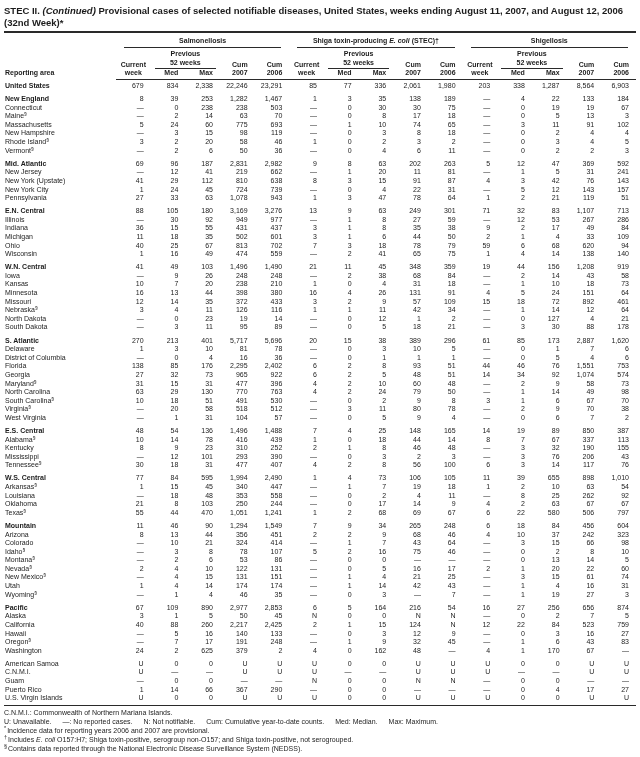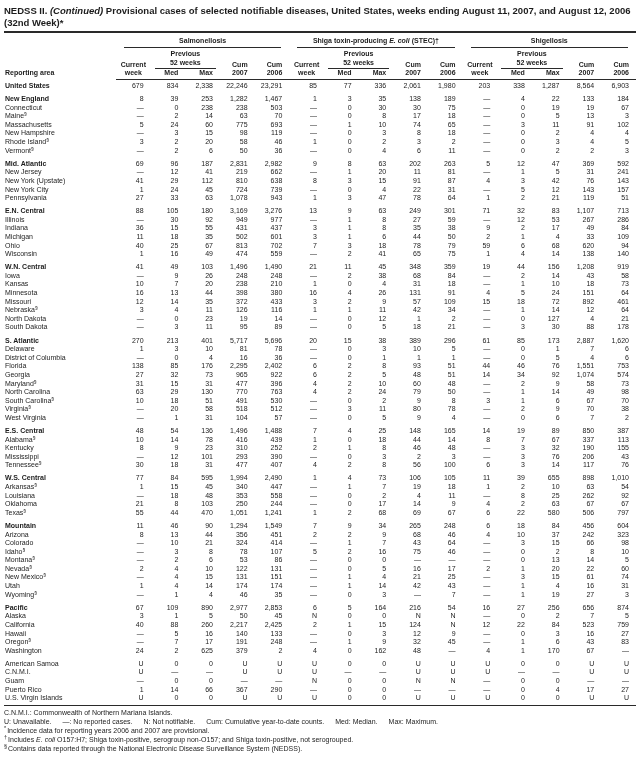--- a/index.html
+++ b/index.html
@@ -30,21 +30,21 @@
   .footnotes{border-top:1.5px solid #2a2a2a;margin-top:2px;padding-top:2.5px;font-size:7px;line-height:9px;}
   .legend-item{margin-right:11px;}
   .fnote{display:block;}
   .fnote .mk{font-size:5.5px;vertical-align:super;line-height:0;margin-right:1px;}
 </style>
 </head>
 <body>
 
 <div class="page">
 
-  <div class="title"><span>NEDSS II. </span><span class="it">(Continued)</span><span> Provisional cases of selected notifiable diseases, United States, weeks ending August 11, 2007, and August 12, 2006 (32nd Week)*</span></div>
+  <div class="title"><span>STEC II. </span><span class="it">(Continued)</span><span> Provisional cases of selected notifiable diseases, United States, weeks ending August 11, 2007, and August 12, 2006 (32nd Week)*</span></div>
 
   <table>
     <colgroup>
         <col class="c-area">
         <col span="15">
       </colgroup>
     <thead>
       <tr class="h1">
         <th class="area-h" rowspan="4">Reporting area</th>
         <th class="group" colspan="5">

